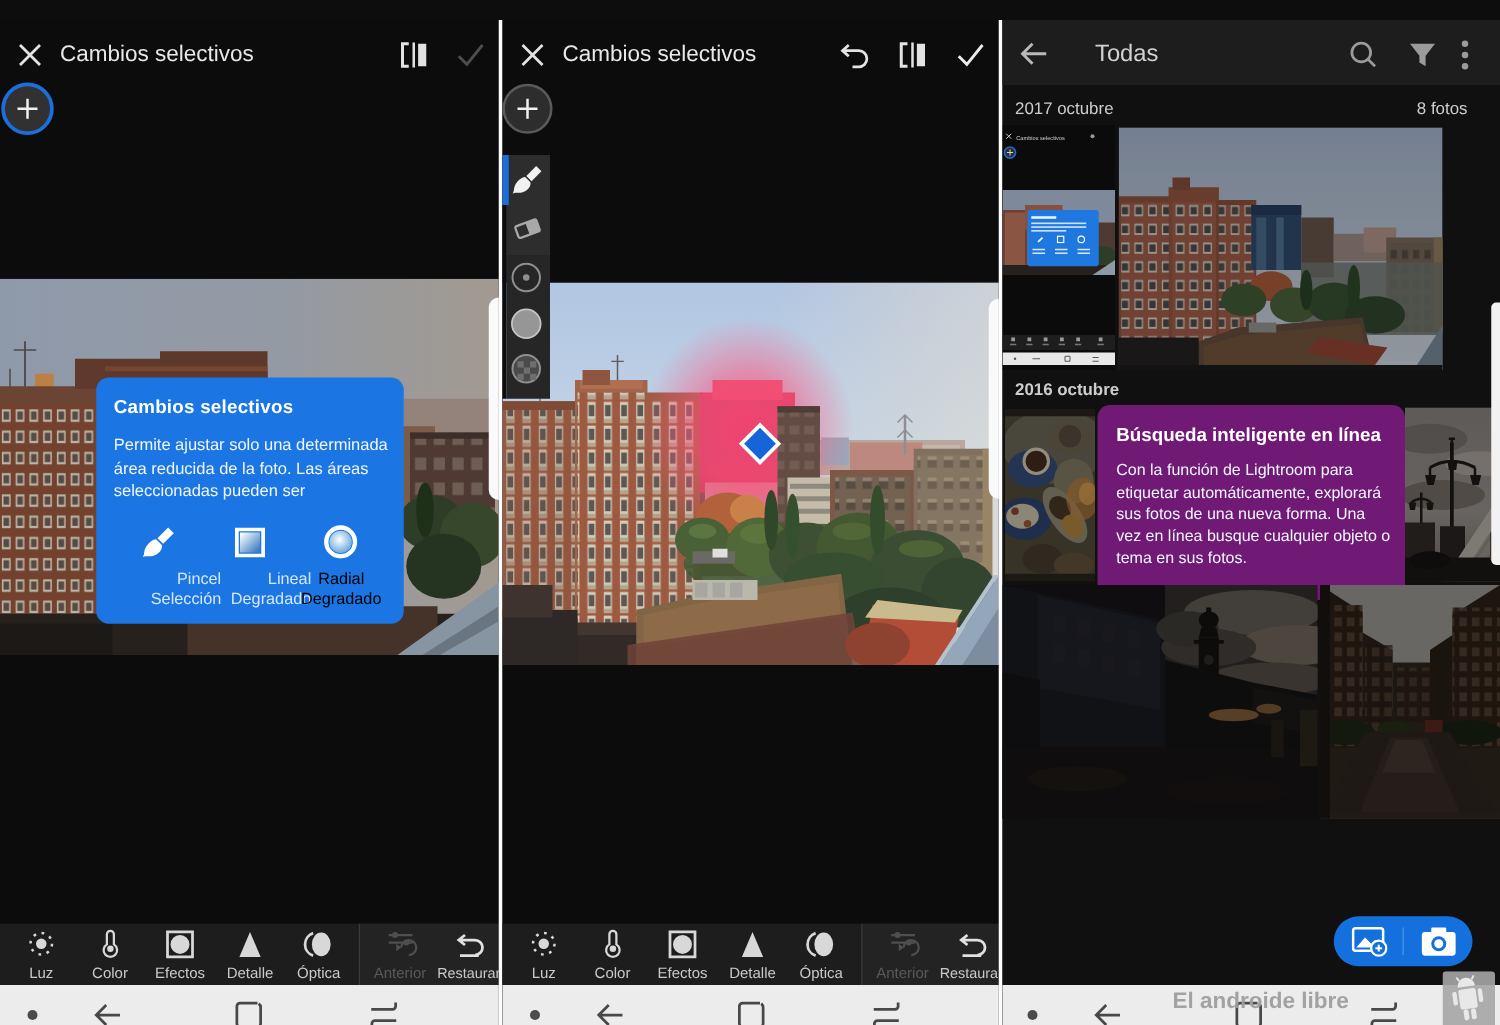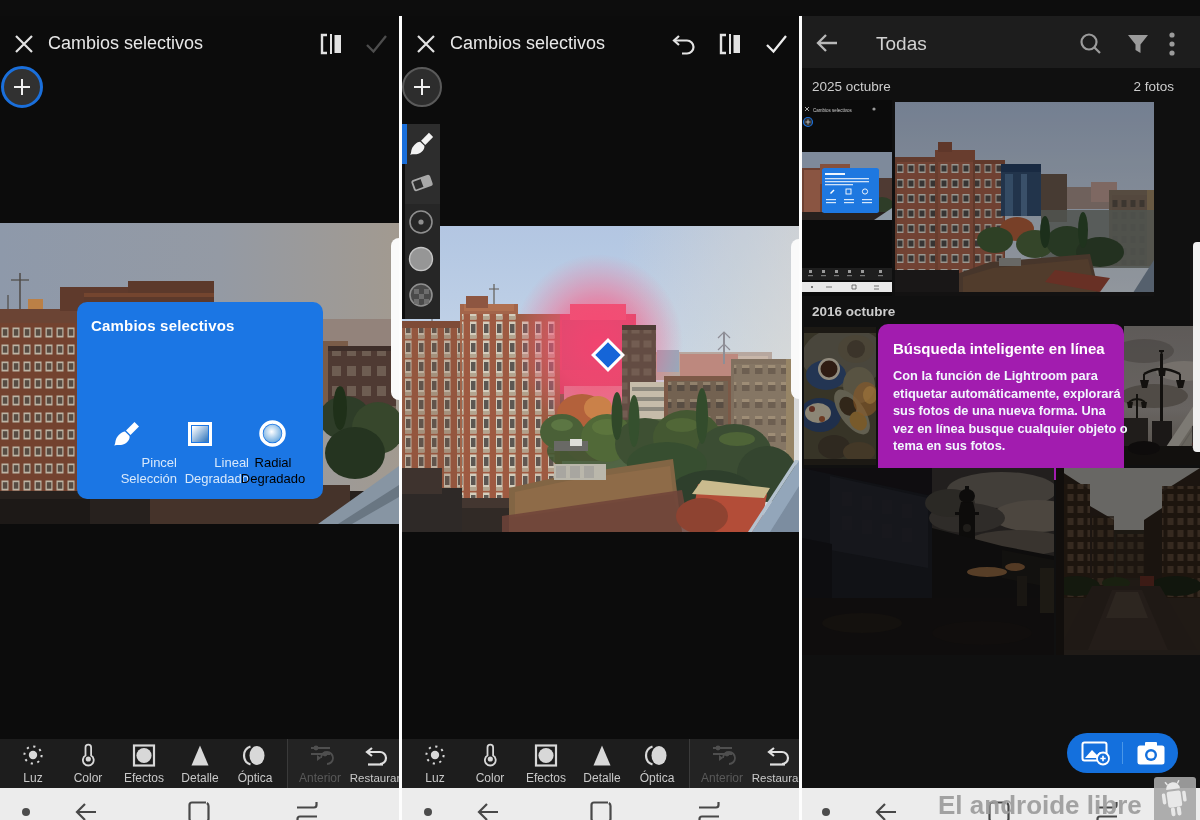--- a/index.html
+++ b/index.html
@@ -79,20 +79,21 @@
       <rect x="0" y="276" width="90" height="25" fill="#1d1917"></rect>
       <rect x="150" y="262" width="200" height="39" fill="#45332a"></rect>
       <polygon points="318,301 399,243 399,301" fill="#8795a3"></polygon>
       <polygon points="338,301 399,262 399,274 352,301" fill="#697682"></polygon>
     </svg>
 
     <div class="abs" style="left:391px;top:222px;width:8px;height:162px;background:#fafafa;border-radius:8px 0 0 8px;"></div>
 
     <div class="abs" style="left:77px;top:286px;width:246px;height:197px;background:#1b76e4;border-radius:10px;">
       <div class="abs" style="left:14px;top:15px;font-size:15px;font-weight:bold;color:#ffffff;letter-spacing:0.2px;">Cambios selectivos</div>
+      <div class="abs" style="left:14px;top:45px;font-size:13.2px;line-height:18.5px;color:#f2f7fd;white-space:nowrap;">Permite ajustar solo una determinada<br>área reducida de la foto. Las áreas<br>seleccionadas pueden ser</div>
 
       <svg class="abs" style="left:36px;top:118px;" width="28" height="28" viewBox="0 0 28 28">
         <path d="M21.5 2 L26 6.5 L17.5 15 L13 10.5 Z" fill="#ffffff"></path>
         <path d="M12 11.5 L16.5 16 C17.3 19.5 13.8 23.8 9.2 24.8 C5.8 25.5 3.2 24.2 1.2 25.6 C2.8 23.4 1.9 21.5 3.2 18.8 C4.8 15.4 8.8 11.4 12 11.5 Z" fill="#ffffff"></path>
       </svg>
 
       <svg class="abs" style="left:111px;top:120px;" width="24" height="24" viewBox="0 0 24 24">
         <defs>
             <linearGradient id="lingr" x1="0" y1="0" x2="1" y2="1">
           <stop offset="0.05" stop-color="#ffffff"></stop>
@@ -425,22 +426,22 @@
     </svg>
     <svg class="abs" style="left:324px;top:16px;" width="24" height="24" viewBox="0 0 24 24">
       <path d="M2 3 H22 L14.5 12.5 V21 L9.5 18 V12.5 Z" fill="#9b9b9b"></path>
     </svg>
     <svg class="abs" style="left:364px;top:15px;" width="12" height="26" viewBox="0 0 12 26">
       <circle cx="6" cy="4" r="2.6" fill="#9b9b9b"></circle>
       <circle cx="6" cy="13" r="2.6" fill="#9b9b9b"></circle>
       <circle cx="6" cy="22" r="2.6" fill="#9b9b9b"></circle>
     </svg>
 
-    <div class="abs" style="left:10px;top:63px;font-size:13.5px;color:#cdcdcd;">2025 octubre</div>
-    <div class="abs" style="left:0;top:63px;width:372px;text-align:right;font-size:13.5px;color:#cdcdcd;">2 fotos</div>
+    <div class="abs" style="left:10px;top:63px;font-size:13.5px;color:#cdcdcd;">2017 octubre</div>
+    <div class="abs" style="left:0;top:63px;width:372px;text-align:right;font-size:13.5px;color:#cdcdcd;">8 fotos</div>
 
     <svg class="abs" style="left:0px;top:84px;" width="90" height="196" viewBox="0 0 90 196">
       <rect width="90" height="196" fill="#0b0b0b"></rect>
       <path d="M3 7 l4 4 M7 7 l-4 4" stroke="#cfcfcf" stroke-width="0.8"></path>
       <text x="11" y="12" font-size="4.5" fill="#cfcfcf" font-family="Liberation Sans, sans-serif">Cambios selectivos</text>
       <circle cx="72" cy="9" r="1.6" fill="#9a9a9a"></circle>
       <circle cx="6" cy="22" r="4.5" fill="#2f2f2f" stroke="#1a6fdb" stroke-width="1.2"></circle>
       <path d="M6 19.5 v5 M3.5 22 h5" stroke="#e8e8e8" stroke-width="0.7"></path>
 
       <rect x="0" y="52" width="90" height="68" fill="#7e8a9b"></rect>
@@ -609,23 +610,23 @@
       <polygon points="30,139 76,70 76,139" fill="#938f87"></polygon>
       <polygon points="42,139 76,88 76,139" fill="#7a766d"></polygon>
       <path d="M45 139 L76 92 M55 139 L76 105 M65 139 L76 120" stroke="#6e6a62" stroke-width="1.2"></path>
       <rect x="0" y="120" width="76" height="19" fill="#14110e"></rect>
       <ellipse cx="20" cy="122" rx="16" ry="7" fill="#0f0d0b"></ellipse>
       <rect x="68" y="100" width="8" height="22" fill="#3a3631"></rect>
       <circle cx="71" cy="118" r="2.5" fill="#7a2a26"></circle>
       <rect width="76" height="139" fill="#0c0c10" opacity="0.16"></rect>
     </svg>
 
-    <div class="abs" style="left:76px;top:308px;width:246px;height:156px;background:#a21caf;border-radius:10px;">
+    <div class="abs" style="left:76px;top:308px;width:246px;height:156px;background:#701a75;border-radius:10px;">
       <div class="abs" style="left:15px;top:16px;font-size:15px;font-weight:bold;color:#ffffff;">Búsqueda inteligente en línea</div>
-      <div class="abs" style="left:15px;top:43px;font-size:12.8px;line-height:17.6px;color:#f2f7fd;white-space:nowrap;font-weight:bold;">Con la función de Lightroom para<br>etiquetar automáticamente, explorará<br>sus fotos de una nueva forma. Una<br>vez en línea busque cualquier objeto o<br>tema en sus fotos.</div>
+      <div class="abs" style="left:15px;top:43px;font-size:12.8px;line-height:17.6px;color:#f2f7fd;white-space:nowrap;">Con la función de Lightroom para<br>etiquetar automáticamente, explorará<br>sus fotos de una nueva forma. Una<br>vez en línea busque cualquier objeto o<br>tema en sus fotos.</div>
     </div>
 
     <svg class="abs" style="left:0px;top:452px;" width="252" height="187" viewBox="0 0 252 187">
       <rect width="252" height="187" fill="#131114"></rect>
       <polygon points="0,0 130,28 130,187 0,187" fill="#15161b"></polygon>
       <polygon points="28,8 126,30 126,100 28,82" fill="#1b1d23"></polygon>
       <g fill="#1e1e24">
         <rect x="40" y="24" width="10" height="14"></rect>
           <rect x="60" y="28" width="10" height="14"></rect>
         <rect x="80" y="32" width="10" height="14"></rect>
@@ -724,21 +725,21 @@
       <circle cx="24" cy="24" r="4" fill="#4c4c4c"></circle>
       <g stroke="#484848" stroke-width="2.2" fill="none">
         <path d="M94 24 H75 M83 16 l-8 8 l8 8"></path>
         <path d="M204 14.5 H190 a2.5 2.5 0 0 0 -2.5 2.5 V31 a2.5 2.5 0 0 0 2.5 2.5 h2.5"></path>
         <path d="M194.5 33.5 H204 a2.5 2.5 0 0 0 2.5 -2.5 V18 a3.5 3.5 0 0 0 -1.6 -3"></path>
         <path d="M295 19.5 h17 a2.5 2.5 0 0 0 2.5 -2.5 v-3"></path>
         <path d="M315 28.5 h-17 a2.5 2.5 0 0 0 -2.5 2.5 v3"></path>
       </g>
     </svg>
 
-    <div class="abs" style="left:136px;top:774px;font-size:26px;font-weight:bold;color:rgba(158,158,158,0.95);letter-spacing:0px;white-space:nowrap;">El androide libre</div>
+    <div class="abs" style="left:136px;top:774px;font-size:18px;font-weight:bold;color:rgba(158,158,158,0.95);letter-spacing:0px;white-space:nowrap;">El androide libre</div>
     <svg class="abs" style="left:352px;top:761px;" width="42" height="52" viewBox="0 0 42 52">
       <rect x="0" y="0" width="42" height="52" rx="3" fill="#a6a6a6" opacity="0.9"></rect>
       <g fill="#e8e8e8" transform="rotate(-8 21 26)">
         <path d="M14 12 a7 7 0 0 1 14 0 Z"></path>
         <line x1="16" y1="7" x2="14" y2="4" stroke="#e8e8e8" stroke-width="1.5"></line>
         <line x1="26" y1="7" x2="28" y2="4" stroke="#e8e8e8" stroke-width="1.5"></line>
         <rect x="14" y="14" width="14" height="16" rx="2"></rect>
         <rect x="9" y="15" width="3.5" height="11" rx="1.7"></rect>
         <rect x="29.5" y="15" width="3.5" height="11" rx="1.7"></rect>
         <rect x="16" y="30" width="4" height="9" rx="2"></rect>

